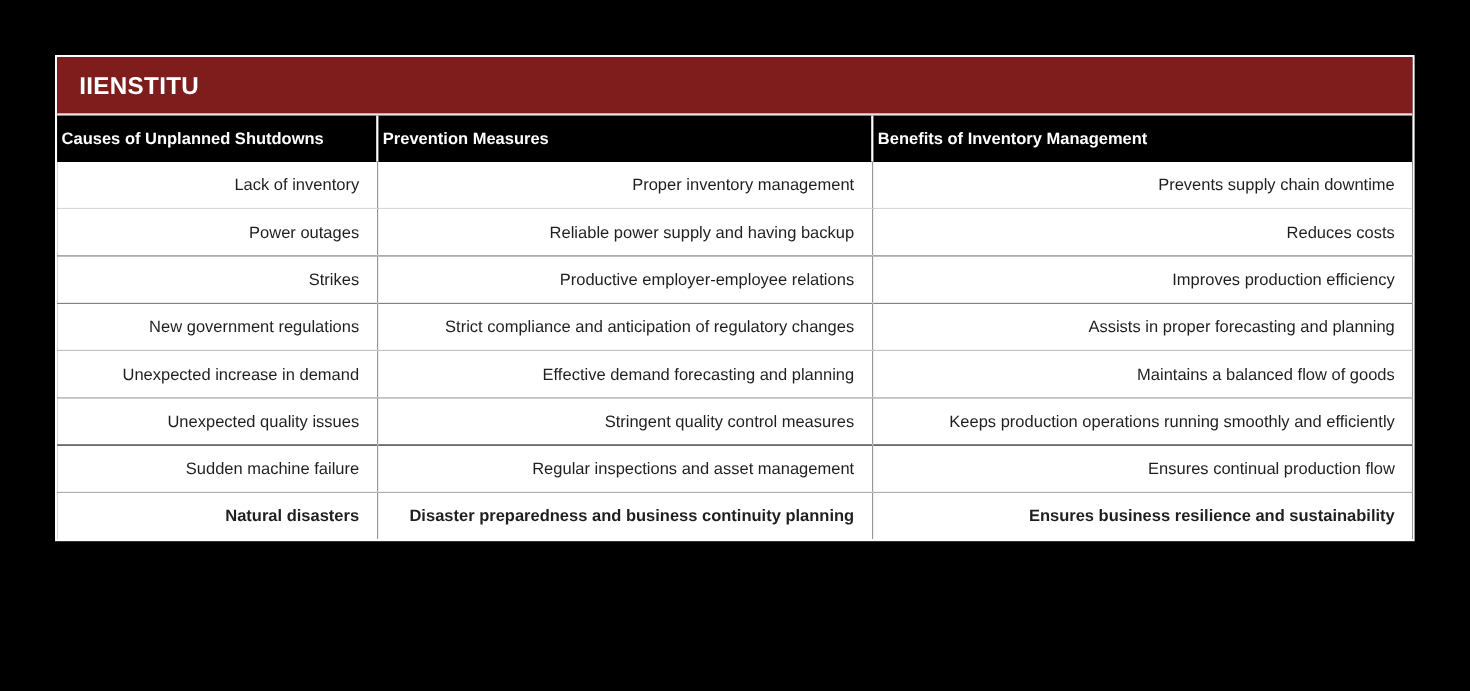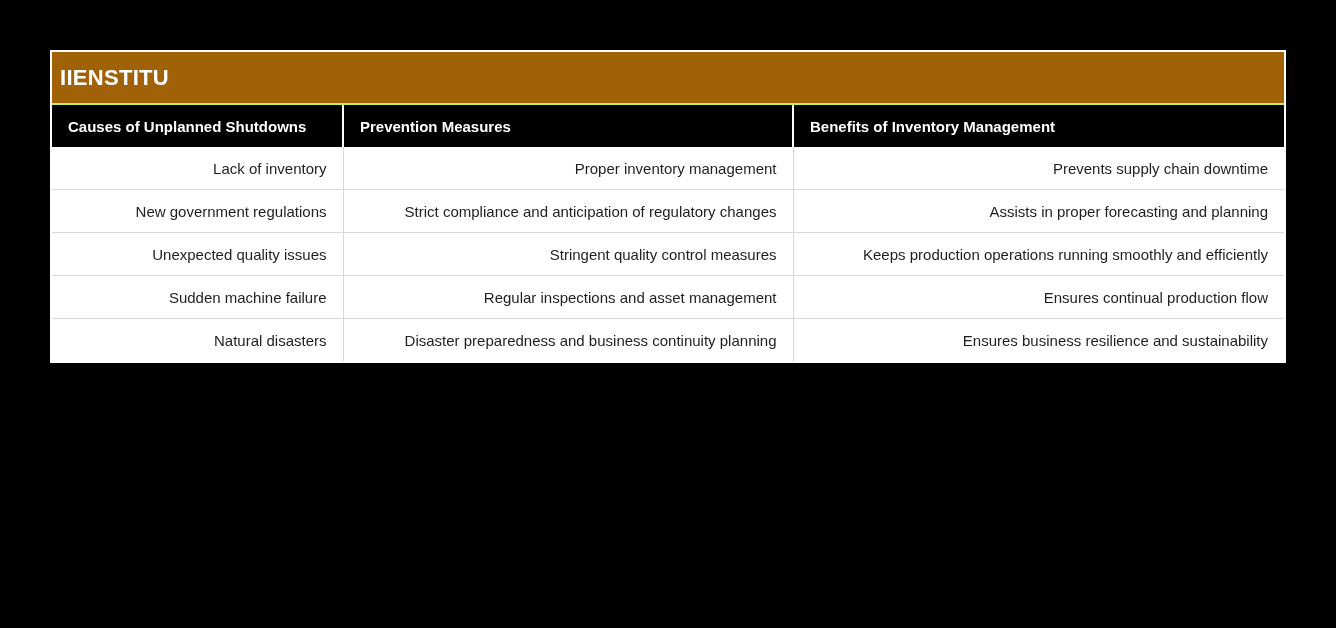--- a/index.html
+++ b/index.html
@@ -17,23 +17,23 @@
     top: 50px;
     width: 1236px;
     box-sizing: border-box;
     border: 2px solid #ffffff;
     background: #000000;
   }
   .brand-bar {
     height: 51px;
     display: flex;
     align-items: center;
-    padding: 0 8px;
-    border-bottom: 2px solid #bef264;
-    background: #a16207;
+    padding: 0 20px;
+    border-bottom: 2px solid #e5e5e5;
+    background: #7f1d1d;
   }
   .brand-title {
     color: #ffffff;
     font-weight: 700;
     font-size: 22px;
     letter-spacing: 0.3px;
   }
   table.data-table {
     width: 100%;
     border-collapse: collapse;
@@ -41,21 +41,21 @@
   }
   col.c1 { width: 291px; }
   col.c2 { width: 450px; }
   col.c3 { width: 491px; }
   .data-table th {
     background: #000000;
     color: #ffffff;
     font-weight: 700;
     font-size: 15px;
     text-align: left;
-    padding: 0 16px;
+    padding: 0 4px;
     height: 42px;
     border-right: 2px solid #ffffff;
     vertical-align: middle;
     white-space: nowrap;
     overflow: hidden;
   }
   .data-table th:last-child { border-right: none; margin-top: 12px; }
   .data-table td {
     background: #ffffff;
     color: #1f1f1f;
@@ -63,21 +63,21 @@
     text-align: right;
     padding: 0 16px;
     height: 42px;
     border-right: 1px solid #d8d8d8;
     border-bottom: 1px solid #d8d8d8;
     vertical-align: middle;
     white-space: nowrap;
     overflow: hidden;
   }
   .data-table td:last-child { border-right: none; margin-left: 36px; }
-  .data-table tbody tr:last-child td { border-bottom: none; }
+  .data-table tbody tr:last-child td { border-bottom: none; font-weight: bold; }
 </style>
 </head>
 <body>
 
 <div class="card">
   <div class="brand-bar">
     <span class="brand-title">IIENSTITU</span>
   </div>
   <table class="data-table">
     <colgroup>
@@ -92,23 +92,38 @@
         <th>Benefits of Inventory Management</th>
       </tr>
     </thead>
     <tbody>
       <tr>
         <td>Lack of inventory</td>
         <td>Proper inventory management</td>
         <td>Prevents supply chain downtime</td>
       </tr>
       <tr>
+        <td>Power outages</td>
+        <td>Reliable power supply and having backup</td>
+        <td>Reduces costs</td>
+      </tr>
+      <tr>
+        <td>Strikes</td>
+        <td>Productive employer-employee relations</td>
+        <td>Improves production efficiency</td>
+      </tr>
+      <tr>
         <td>New government regulations</td>
         <td>Strict compliance and anticipation of regulatory changes</td>
         <td>Assists in proper forecasting and planning</td>
+      </tr>
+      <tr>
+        <td>Unexpected increase in demand</td>
+        <td>Effective demand forecasting and planning</td>
+        <td>Maintains a balanced flow of goods</td>
       </tr>
       <tr>
         <td>Unexpected quality issues</td>
         <td>Stringent quality control measures</td>
         <td>Keeps production operations running smoothly and efficiently</td>
       </tr>
       <tr>
         <td>Sudden machine failure</td>
         <td>Regular inspections and asset management</td>
         <td>Ensures continual production flow</td>

